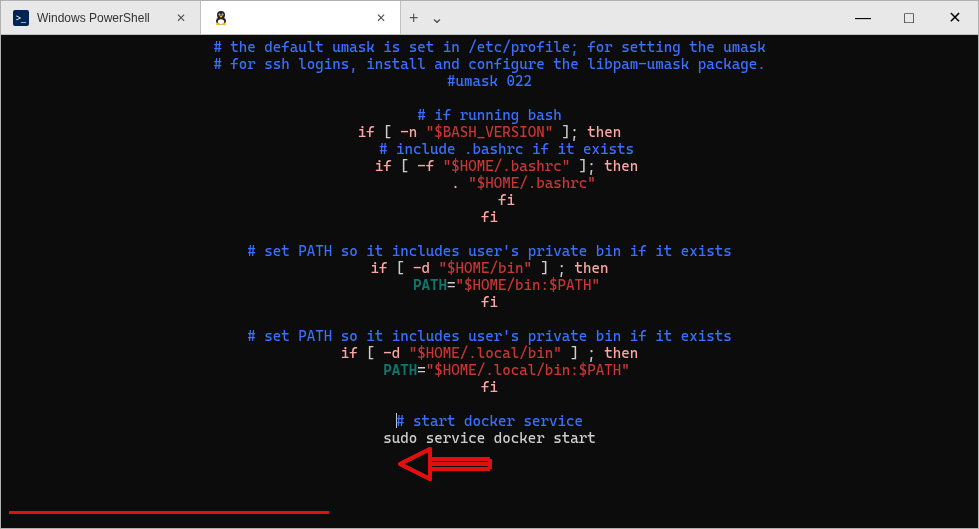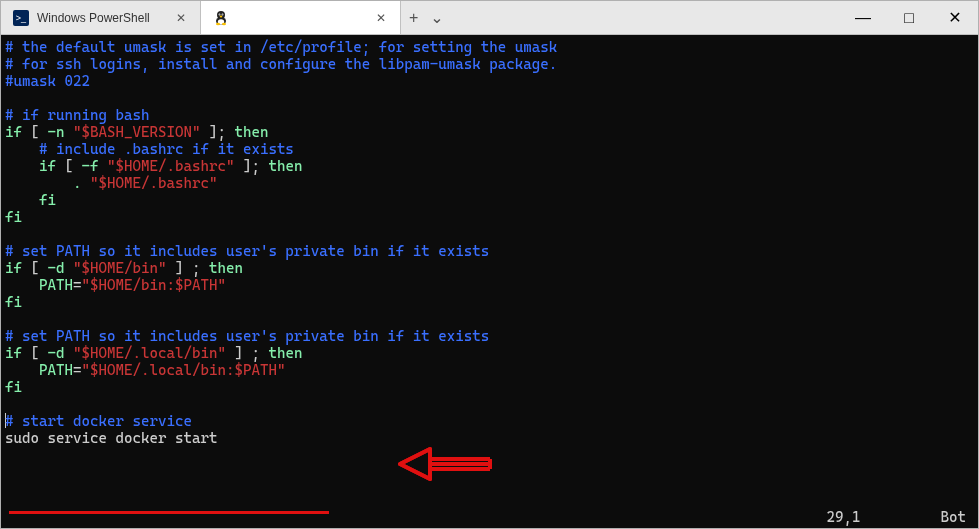--- a/index.html
+++ b/index.html
@@ -60,25 +60,26 @@
     .terminal {
       background: #0c0c0c;
       height: calc(529px - 34px);
       padding: 4px 4px;
       font-family: "Cascadia Mono", "Consolas", monospace;
       font-size: 14.5px;
       line-height: 17px;
       position: relative;
       white-space: pre;
       overflow: hidden;
+      text-align: center;
     }
     .c-comment { color: #3a6fff; }
-    .c-yellow { color: #86efac; }
+    .c-yellow { color: #fca5a5; }
     .c-red { color: #c93636; }
-    .c-magenta { color: #86efac; }
+    .c-magenta { color: #0f766e; font-weight: bold; }
     .c-white { color: #cccccc; }
     .statusline {
       position: absolute;
       bottom: 4px;
       right: 12px;
       color: #cccccc;
       font-family: "Cascadia Mono", "Consolas", monospace;
       font-size: 14.5px;
       display: flex;
       gap: 80px;
@@ -156,24 +157,20 @@
     <div>
         <span>□</span>
       </div>
     <div>
         <span>✕</span>
       </div>
   </div>
 </div>
 
 <div class="terminal" id="terminal"><div><span class="c-comment"># the default umask is set in /etc/profile; for setting the umask</span></div><div><span class="c-comment"># for ssh logins, install and configure the libpam-umask package.</span></div><div><span class="c-comment">#umask 022</span></div><div>&nbsp;</div><div><span class="c-comment"># if running bash</span></div><div><span class="c-yellow">if</span><span class="c-white"> [ </span><span class="c-yellow">-n</span><span class="c-white"> </span><span class="c-red">"$BASH_VERSION"</span><span class="c-white"> ]; </span><span class="c-yellow">then</span></div><div><span class="c-comment">    # include .bashrc if it exists</span></div><div><span class="c-white">    </span><span class="c-yellow">if</span><span class="c-white"> [ </span><span class="c-yellow">-f</span><span class="c-white"> </span><span class="c-red">"$HOME/.bashrc"</span><span class="c-white"> ]; </span><span class="c-yellow">then</span></div><div><span class="c-white">        </span><span class="c-yellow">.</span><span class="c-white"> </span><span class="c-red">"$HOME/.bashrc"</span></div><div><span class="c-white">    </span><span class="c-yellow">fi</span></div><div><span class="c-yellow">fi</span></div><div>&nbsp;</div><div><span class="c-comment"># set PATH so it includes user's private bin if it exists</span></div><div><span class="c-yellow">if</span><span class="c-white"> [ </span><span class="c-yellow">-d</span><span class="c-white"> </span><span class="c-red">"$HOME/bin"</span><span class="c-white"> ] ; </span><span class="c-yellow">then</span></div><div><span class="c-white">    </span><span class="c-magenta">PATH</span><span class="c-white">=</span><span class="c-red">"$HOME/bin:$PATH"</span></div><div><span class="c-yellow">fi</span></div><div>&nbsp;</div><div><span class="c-comment"># set PATH so it includes user's private bin if it exists</span></div><div><span class="c-yellow">if</span><span class="c-white"> [ </span><span class="c-yellow">-d</span><span class="c-white"> </span><span class="c-red">"$HOME/.local/bin"</span><span class="c-white"> ] ; </span><span class="c-yellow">then</span></div><div><span class="c-white">    </span><span class="c-magenta">PATH</span><span class="c-white">=</span><span class="c-red">"$HOME/.local/bin:$PATH"</span></div><div><span class="c-yellow">fi</span></div><div>&nbsp;</div><div><span class="cursor"></span><span class="c-comment"># start docker service</span></div><div><span class="c-white">sudo service docker start</span></div>
-  <div class="statusline">
-    <span>29,1</span>
-    <span>Bot</span>
-  </div>
   <div class="underline"></div>
   <div class="arrow">
     <svg width="100" height="50" viewBox="0 0 100 50">
       <path d="M 95 25 L 35 25 L 35 10 L 5 25 L 35 40 L 35 25" fill="none" stroke="#e01010" stroke-width="4" stroke-linejoin="round"></path>
       <path d="M 35 10 L 5 25 L 35 40 Z" fill="none" stroke="#e01010" stroke-width="4" stroke-linejoin="round"></path>
       <line x1="35" y1="20" x2="95" y2="20" stroke="#e01010" stroke-width="4"></line>
       <line x1="35" y1="30" x2="95" y2="30" stroke="#e01010" stroke-width="4"></line>
       <line x1="95" y1="20" x2="95" y2="30" stroke="#e01010" stroke-width="4"></line>
     </svg>
   </div>

